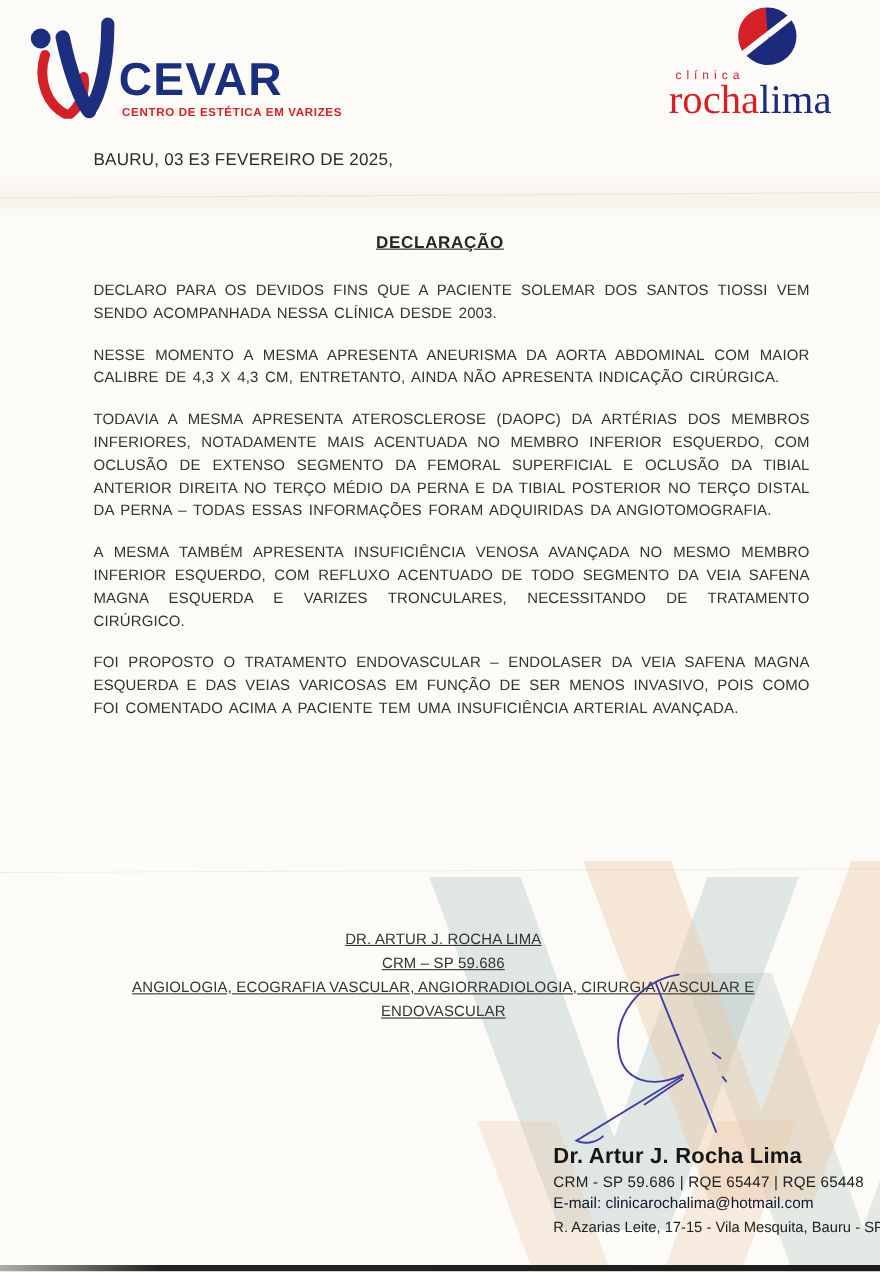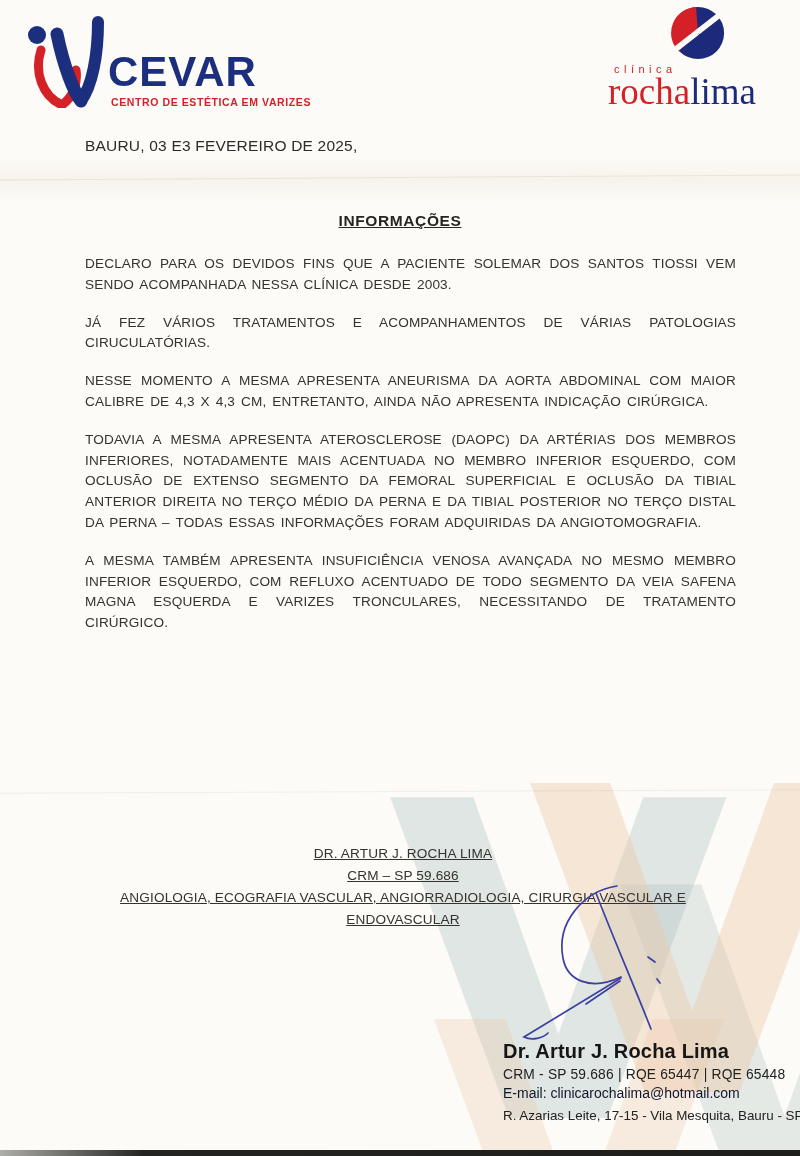--- a/index.html
+++ b/index.html
@@ -99,28 +99,28 @@
         <path d="M30 30 L28 3 A27 27 0 0 0 10 49 Z" fill="#d62027"></path>
         <rect x="-10" y="26" width="80" height="6" fill="#fcfbf7" transform="rotate(-38 30 30)"></rect>
         <path d="M30 30 L44 52 L50 46 Z" fill="#1b2a7a"></path>
       </svg>
       <div class="prefix">clínica</div>
       <div class="name"><span class="r1">rocha</span><span class="r2">lima</span></div>
     </div>
 
     <div class="date-line">BAURU, 03 E3 FEVEREIRO DE 2025,</div>
 
-    <div class="doc-title">INFORMAÇÕES</div>
+    <div class="doc-title">DECLARAÇÃO</div>
 
     <div class="body-text">
       <p>DECLARO PARA OS DEVIDOS FINS QUE A PACIENTE SOLEMAR DOS SANTOS TIOSSI VEM SENDO ACOMPANHADA NESSA CLÍNICA DESDE 2003.</p>
-      <p>JÁ FEZ VÁRIOS TRATAMENTOS E ACOMPANHAMENTOS DE VÁRIAS PATOLOGIAS CIRUCULATÓRIAS.</p>
       <p>NESSE MOMENTO A MESMA APRESENTA ANEURISMA DA AORTA ABDOMINAL COM MAIOR CALIBRE DE 4,3 X 4,3 CM, ENTRETANTO, AINDA NÃO APRESENTA INDICAÇÃO CIRÚRGICA.</p>
       <p>TODAVIA A MESMA APRESENTA ATEROSCLEROSE (DAOPC) DA ARTÉRIAS DOS MEMBROS INFERIORES, NOTADAMENTE MAIS ACENTUADA NO MEMBRO INFERIOR ESQUERDO, COM OCLUSÃO DE EXTENSO SEGMENTO DA FEMORAL SUPERFICIAL E OCLUSÃO DA TIBIAL ANTERIOR DIREITA NO TERÇO MÉDIO DA PERNA E DA TIBIAL POSTERIOR NO TERÇO DISTAL DA PERNA – TODAS ESSAS INFORMAÇÕES FORAM ADQUIRIDAS DA ANGIOTOMOGRAFIA.</p>
       <p>A MESMA TAMBÉM APRESENTA INSUFICIÊNCIA VENOSA AVANÇADA NO MESMO MEMBRO INFERIOR ESQUERDO, COM REFLUXO ACENTUADO DE TODO SEGMENTO DA VEIA SAFENA MAGNA ESQUERDA E VARIZES TRONCULARES, NECESSITANDO DE TRATAMENTO CIRÚRGICO.</p>
+      <p>FOI PROPOSTO O TRATAMENTO ENDOVASCULAR – ENDOLASER DA VEIA SAFENA MAGNA ESQUERDA E DAS VEIAS VARICOSAS EM FUNÇÃO DE SER MENOS INVASIVO, POIS COMO FOI COMENTADO ACIMA A PACIENTE TEM UMA INSUFICIÊNCIA ARTERIAL AVANÇADA.</p>
     </div>
 
     <div class="credentials">
       <p>DR. ARTUR J. ROCHA LIMA</p>
       <p>CRM – SP 59.686</p>
       <p>ANGIOLOGIA, ECOGRAFIA VASCULAR, ANGIORRADIOLOGIA, CIRURGIA VASCULAR E ENDOVASCULAR</p>
     </div>
 
     <div class="footer">
       <div class="doc-name">Dr. Artur J. Rocha Lima</div>

